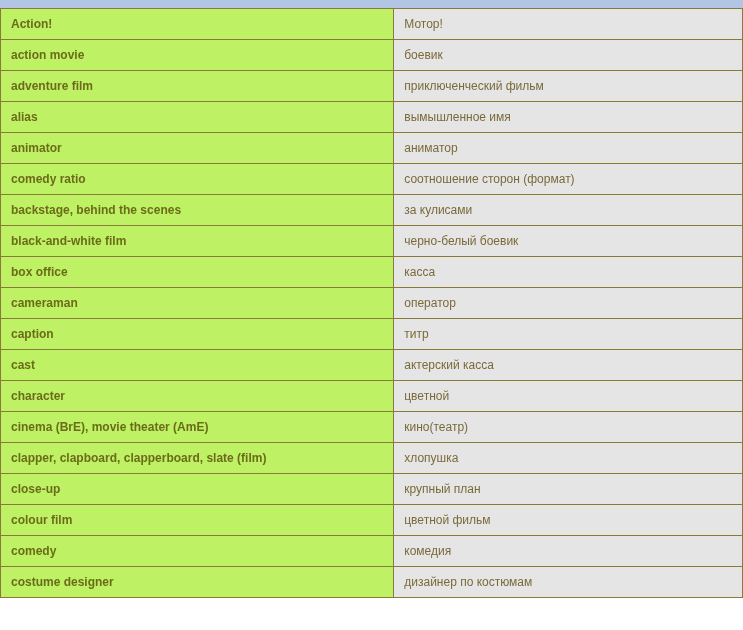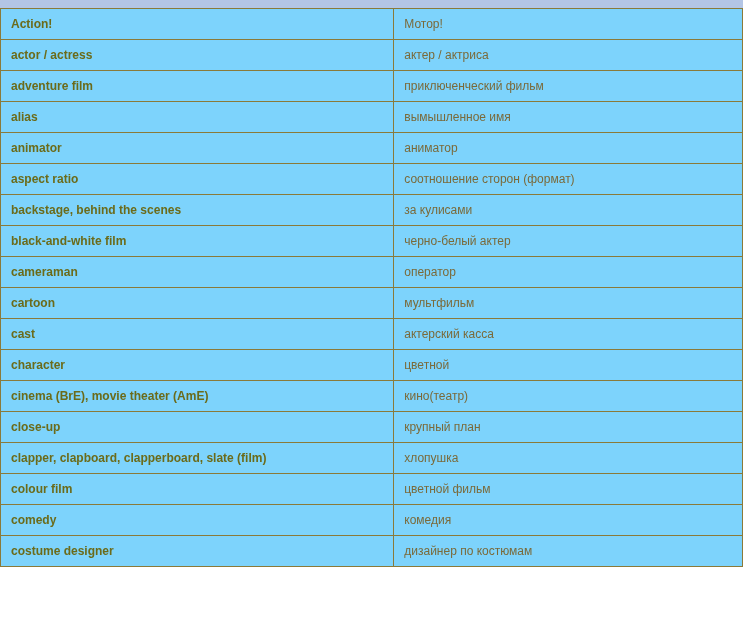--- a/index.html
+++ b/index.html
@@ -25,100 +25,104 @@
       border: 1px solid #8a7a3a;
     }
     .table-wrapper td {
       border: 1px solid #8a7a3a;
       padding: 8px 10px;
       vertical-align: middle;
       height: 29px;
     }
     .col-left {
       width: 53%;
-      background: #7dd3fc;
+      background: #bef264;
       color: #6b6b1a;
       font-weight: bold;
       font-size: 12px;
       margin-left: 24px;
     }
     .col-right {
       width: 47%;
-      background: #7dd3fc;
+      background: #e5e5e5;
       color: #7a6a3a;
       font-size: 12px;
       position: relative;
     }
   </style>
 </head>
 <body>
 
 <div class="top-bar"></div>
 
 <table class="table-wrapper">
   <tbody id="table-body">
       <tr>
         <td class="col-left">Action!</td>
         <td class="col-right">Мотор!</td>
       </tr>
       <tr>
-        <td class="col-left">actor / actress</td>
-        <td class="col-right">актер / актриса</td>
+        <td class="col-left">action movie</td>
+        <td class="col-right">боевик</td>
       </tr>
       <tr>
         <td class="col-left">adventure film</td>
         <td class="col-right">приключенческий фильм</td>
       </tr>
       <tr>
         <td class="col-left">alias</td>
         <td class="col-right">вымышленное имя</td>
       </tr>
       <tr>
         <td class="col-left">animator</td>
         <td class="col-right">аниматор</td>
       </tr>
       <tr>
-        <td class="col-left">aspect ratio</td>
+        <td class="col-left">comedy ratio</td>
         <td class="col-right">соотношение сторон (формат)</td>
       </tr>
       <tr>
         <td class="col-left">backstage, behind the scenes</td>
         <td class="col-right">за кулисами</td>
       </tr>
       <tr>
         <td class="col-left">black-and-white film</td>
-        <td class="col-right">черно-белый актер</td>
+        <td class="col-right">черно-белый боевик</td>
+      </tr>
+      <tr>
+        <td class="col-left">box office</td>
+        <td class="col-right">касса</td>
       </tr>
       <tr>
         <td class="col-left">cameraman</td>
         <td class="col-right">оператор</td>
       </tr>
       <tr>
-        <td class="col-left">cartoon</td>
-        <td class="col-right">мультфильм</td>
+        <td class="col-left">caption</td>
+        <td class="col-right">титр</td>
       </tr>
       <tr>
         <td class="col-left">cast</td>
         <td class="col-right">актерский касса</td>
       </tr>
       <tr>
         <td class="col-left">character</td>
         <td class="col-right">цветной</td>
       </tr>
       <tr>
         <td class="col-left">cinema (BrE), movie theater (AmE)</td>
         <td class="col-right">кино(театр)</td>
       </tr>
       <tr>
+        <td class="col-left">clapper, clapboard, clapperboard, slate (film)</td>
+        <td class="col-right">хлопушка</td>
+      </tr>
+      <tr>
         <td class="col-left">close-up</td>
         <td class="col-right">крупный план</td>
-      </tr>
-      <tr>
-        <td class="col-left">clapper, clapboard, clapperboard, slate (film)</td>
-        <td class="col-right">хлопушка</td>
       </tr>
       <tr>
         <td class="col-left">colour film</td>
         <td class="col-right">цветной фильм</td>
       </tr>
       <tr>
         <td class="col-left">comedy</td>
         <td class="col-right">комедия</td>
       </tr>
       <tr>

